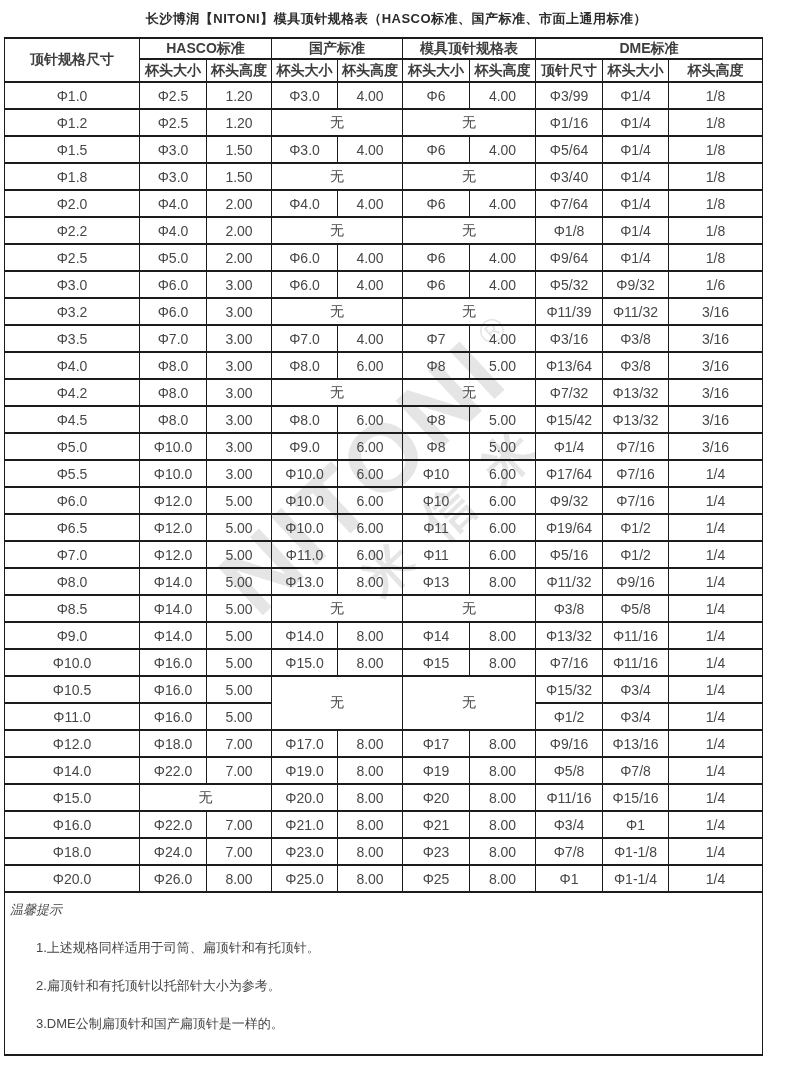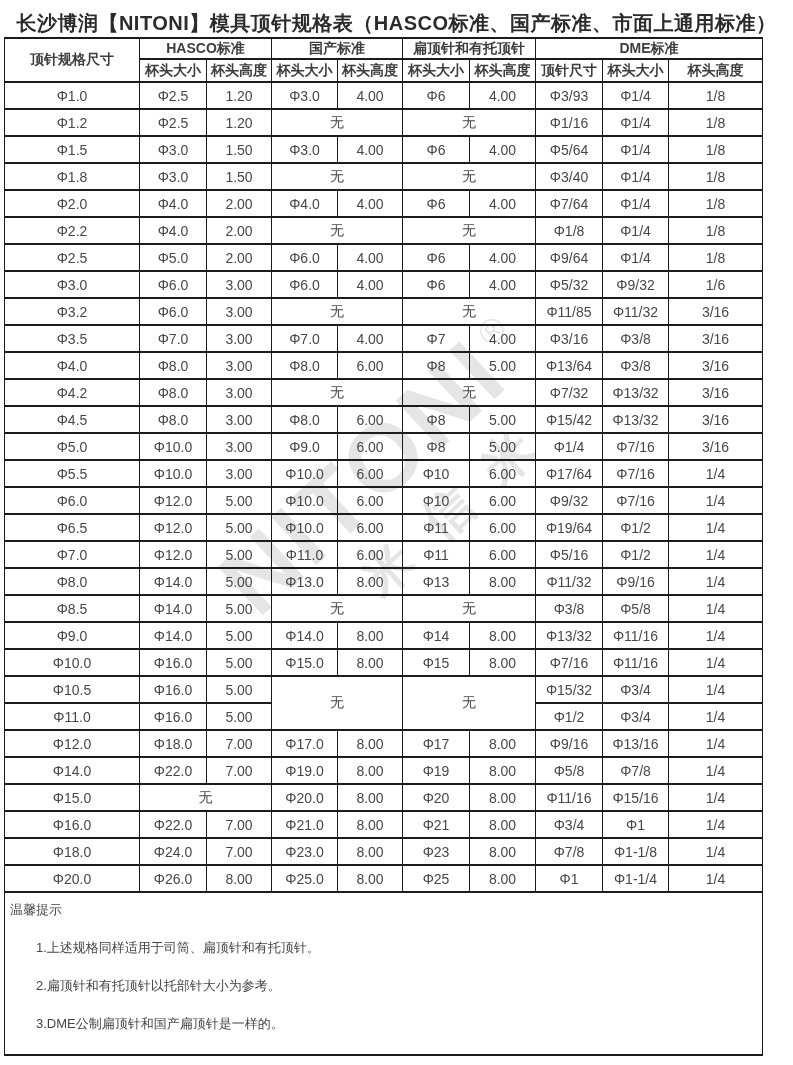--- a/index.html
+++ b/index.html
@@ -7,21 +7,21 @@
     position:relative;
     width:793px;height:1065px;
     background:#ffffff;
     font-family:"Liberation Sans","DejaVu Sans",sans-serif;
     overflow:hidden;
   }
   .title{
     position:relative;z-index:2;
     text-align:center;
     padding-top:10px;
-    font-size:20px;
+    font-size:13px;
     font-weight:bold;
     color:#2b2b2b;
     letter-spacing:0.5px;
   }
   
   .watermark{
     position:absolute;left:95px;top:265px;width:610px;height:450px;
     z-index:0;
     display:flex;flex-direction:column;align-items:center;justify-content:center;
     transform:rotate(-43deg);
@@ -57,21 +57,21 @@
   thead tr.sub-row th{height:21px;font-weight:bold;font-size:14px;color:#3d3d3d;}
   tbody td{height:25px;}
   tfoot td.notes-cell{
     height:153px;
     text-align:left;
     vertical-align:top;
     padding:8px 6px 0 5px;
     font-size:13px;
     color:#454545;
   }
-  .notes-heading{margin:0;}
+  .notes-heading{margin:0;font-style:italic;}
   .note-item{margin:20px 0 0 26px;}
 </style>
 </head>
 <body>
 
 <div class="page">
 
   <div class="title">长沙博润【NITONI】模具顶针规格表（HASCO标准、国产标准、市面上通用标准）</div>
 
   <div class="watermark">
@@ -90,21 +90,21 @@
       <col style="width:66px">
         <col style="width:67px">
         <col style="width:66px">
       <col style="width:94px">
     </colgroup>
     <thead>
       <tr class="group-row">
         <th rowspan="2">顶针规格尺寸</th>
         <th colspan="2">HASCO标准</th>
         <th colspan="2">国产标准</th>
-        <th colspan="2">扁顶针和有托顶针</th>
+        <th colspan="2">模具顶针规格表</th>
         <th colspan="3">DME标准</th>
       </tr>
       <tr class="sub-row" id="subhead">
           <th>杯头大小</th>
           <th>杯头高度</th>
           <th>杯头大小</th>
           <th>杯头高度</th>
           <th>杯头大小</th>
           <th>杯头高度</th>
           <th>顶针尺寸</th>
@@ -114,21 +114,21 @@
     </thead>
     <tbody id="tbody">
         <tr>
           <td>Φ1.0</td>
           <td>Φ2.5</td>
           <td>1.20</td>
           <td>Φ3.0</td>
           <td>4.00</td>
           <td>Φ6</td>
           <td>4.00</td>
-          <td>Φ3/93</td>
+          <td>Φ3/99</td>
           <td>Φ1/4</td>
           <td>1/8</td>
         </tr>
         <tr>
           <td>Φ1.2</td>
           <td>Φ2.5</td>
           <td>1.20</td>
           <td colspan="2">无</td>
           <td colspan="2">无</td>
           <td>Φ1/16</td>
@@ -202,21 +202,21 @@
           <td>Φ5/32</td>
           <td>Φ9/32</td>
           <td>1/6</td>
         </tr>
         <tr>
           <td>Φ3.2</td>
           <td>Φ6.0</td>
           <td>3.00</td>
           <td colspan="2">无</td>
           <td colspan="2">无</td>
-          <td>Φ11/85</td>
+          <td>Φ11/39</td>
           <td>Φ11/32</td>
           <td>3/16</td>
         </tr>
         <tr>
           <td>Φ3.5</td>
           <td>Φ7.0</td>
           <td>3.00</td>
           <td>Φ7.0</td>
           <td>4.00</td>
           <td>Φ7</td>

